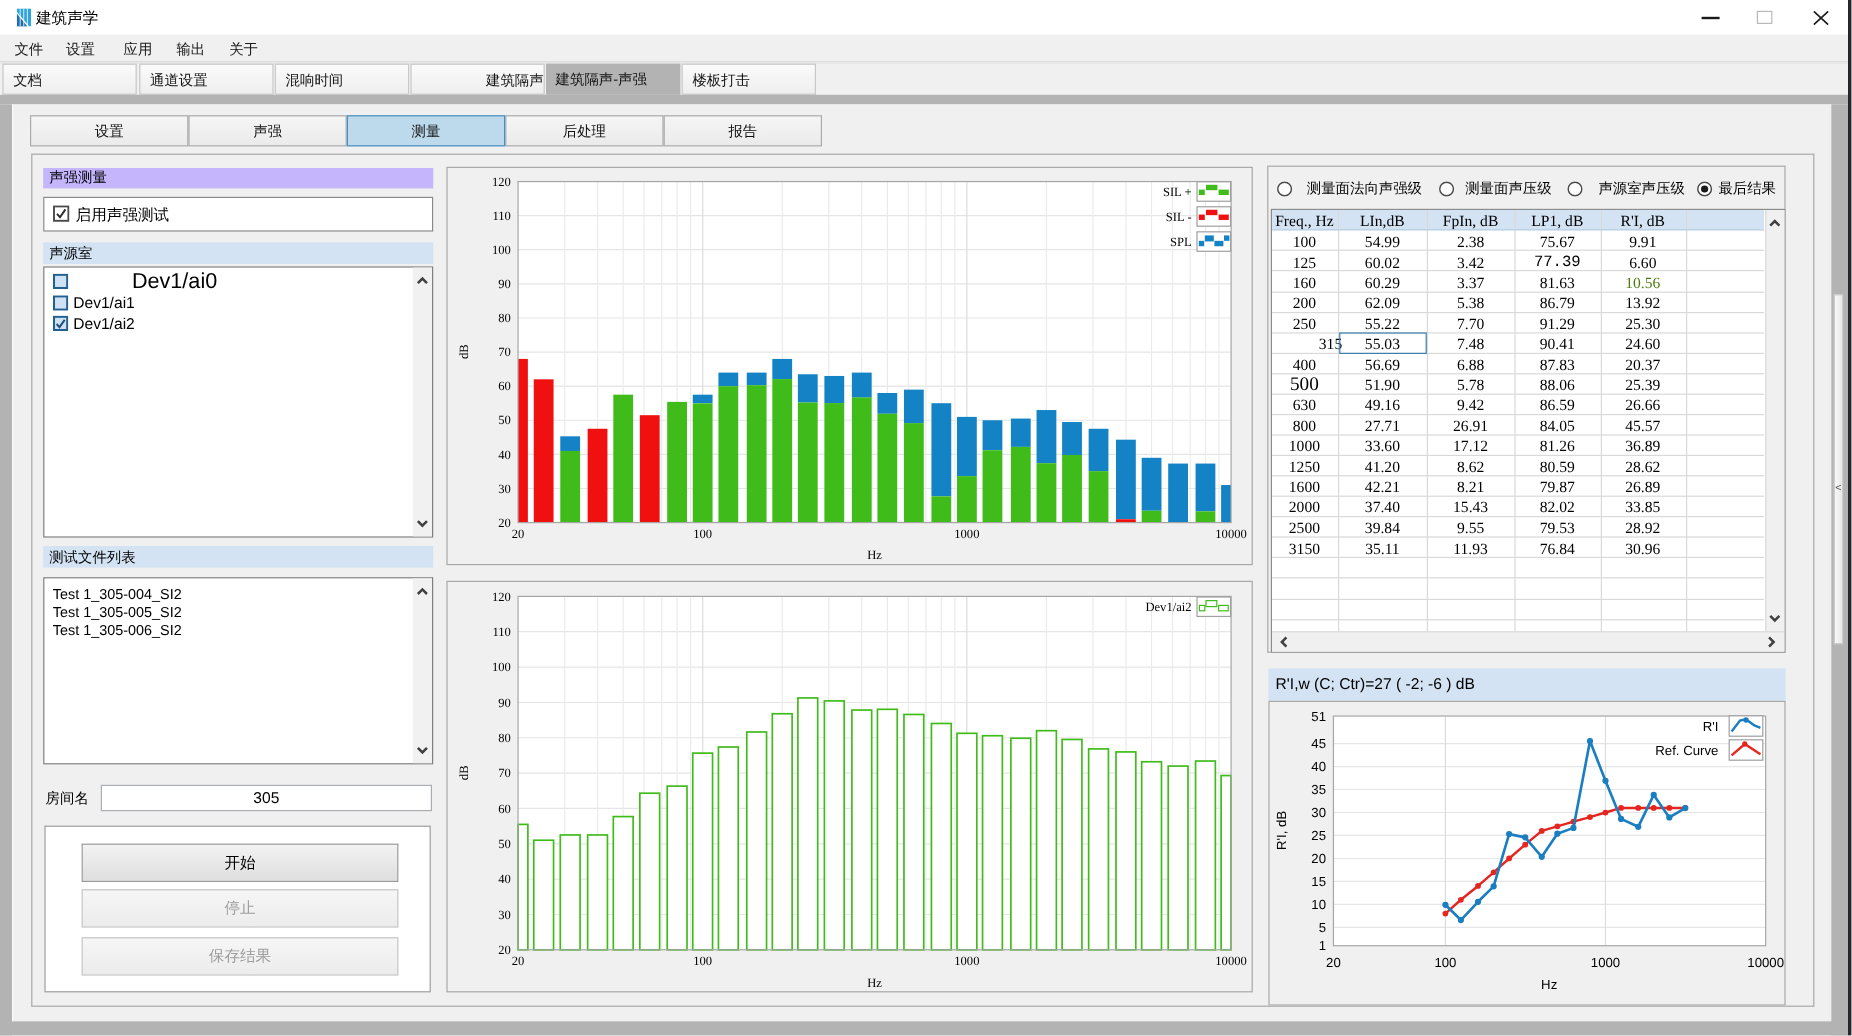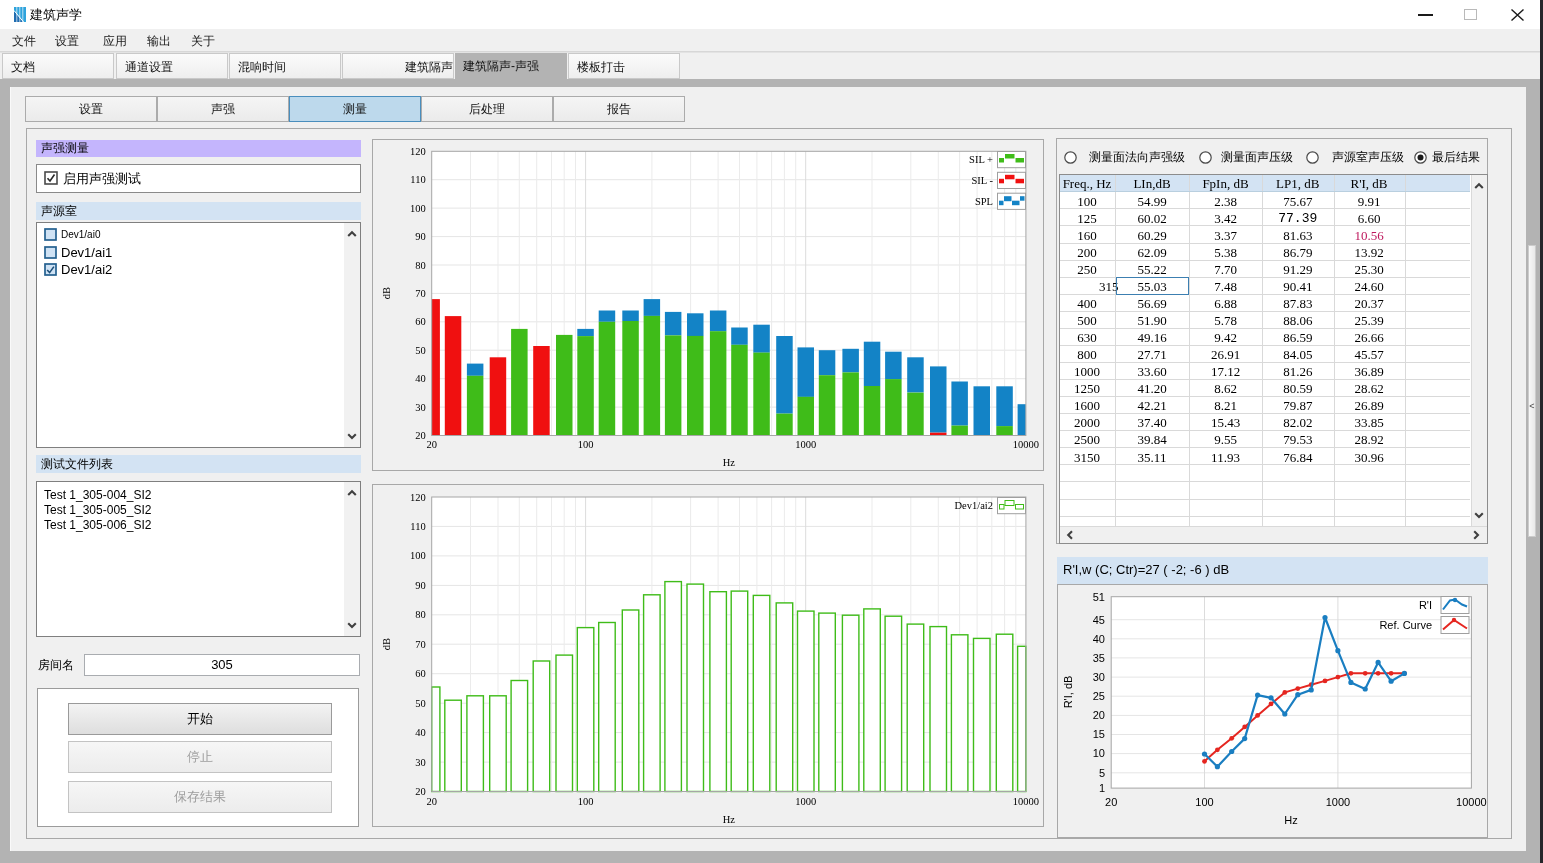--- a/index.html
+++ b/index.html
@@ -48,21 +48,21 @@
 <svg class="abs" style="left:44px;top:171px" width="14" height="14">
     <rect x="1" y="1" width="12" height="12" fill="#fff" stroke="#4a4a4a" stroke-width="1.6"></rect>
     <path d="M3.5,7.2 L6,10 L10.5,3.5" fill="none" stroke="#2a2a2a" stroke-width="1.6"></path>
   </svg>
 <div class="abs" style="left:63px;top:164px;width:200px;height:29px;font-size:13px;line-height:29px;">启用声强测试</div>
 <div class="abs" style="left:36px;top:202px;width:325px;height:18px;background:#d3e3f3;font-size:12px;line-height:18px;padding-left:5px;">声源室</div>
 <div class="abs" style="left:36px;top:222px;width:325px;height:226px;background:#fff;border:1px solid #7f7f7f;"></div>
 <svg class="abs" style="left:44px;top:228.0px" width="13" height="13">
     <rect x="1" y="1" width="11" height="11" fill="#cfe2f4" stroke="#24608f" stroke-width="1.7"></rect>
   </svg>
-<div class="abs" style="left:61px;top:226.0px;width:120px;height:17px;font-size:10px;line-height:17px;color:#000;">Dev1/ai0</div>
+<div class="abs" style="left:61px;top:226.0px;width:120px;height:17px;font-size:18px;line-height:17px;color:#000;text-align:right;">Dev1/ai0</div>
 <svg class="abs" style="left:44px;top:245.7px" width="13" height="13">
     <rect x="1" y="1" width="11" height="11" fill="#cfe2f4" stroke="#24608f" stroke-width="1.7"></rect>
   </svg>
 <div class="abs" style="left:61px;top:243.7px;width:120px;height:17px;font-size:13px;line-height:17px;color:#000;">Dev1/ai1</div>
 <svg class="abs" style="left:44px;top:263.4px" width="13" height="13">
     <rect x="1" y="1" width="11" height="11" fill="#cfe2f4" stroke="#24608f" stroke-width="1.7"></rect>
     <path d="M3.2,7 L5.6,9.6 L9.9,3.6" fill="none" stroke="#1d4f78" stroke-width="1.6"></path>
   </svg>
 <div class="abs" style="left:61px;top:261.4px;width:120px;height:17px;font-size:13px;line-height:17px;color:#000;">Dev1/ai2</div>
 <div class="abs" style="left:344px;top:223px;width:16px;height:224px;background:#f1f1f1;"></div>
@@ -338,21 +338,21 @@
 <div class="abs" style="left:1059px;top:209.57px;width:56px;height:17.07px;font-family:'Liberation Serif',serif;font-size:13px;line-height:17px;text-align:center;color:#000;">125</div>
 <div class="abs" style="left:1115px;top:209.57px;width:74px;height:17.07px;font-family:'Liberation Serif',serif;font-size:13px;line-height:17px;text-align:center;color:#000;">60.02</div>
 <div class="abs" style="left:1189px;top:209.57px;width:73px;height:17.07px;font-family:'Liberation Serif',serif;font-size:13px;line-height:17px;text-align:center;color:#000;">3.42</div>
 <div class="abs" style="left:1262px;top:209.57px;width:71.5px;height:17.07px;font-family:Liberation Mono, monospace;font-size:13px;line-height:17px;text-align:center;color:#000;">77.39</div>
 <div class="abs" style="left:1333.5px;top:209.57px;width:71.0px;height:17.07px;font-family:'Liberation Serif',serif;font-size:13px;line-height:17px;text-align:center;color:#000;">6.60</div>
 <div class="abs" style="left:1060px;top:225.44px;width:410px;height:1px;background:#d9d9d9;"></div>
 <div class="abs" style="left:1059px;top:226.64px;width:56px;height:17.07px;font-family:'Liberation Serif',serif;font-size:13px;line-height:17px;text-align:center;color:#000;">160</div>
 <div class="abs" style="left:1115px;top:226.64px;width:74px;height:17.07px;font-family:'Liberation Serif',serif;font-size:13px;line-height:17px;text-align:center;color:#000;">60.29</div>
 <div class="abs" style="left:1189px;top:226.64px;width:73px;height:17.07px;font-family:'Liberation Serif',serif;font-size:13px;line-height:17px;text-align:center;color:#000;">3.37</div>
 <div class="abs" style="left:1262px;top:226.64px;width:71.5px;height:17.07px;font-family:'Liberation Serif',serif;font-size:13px;line-height:17px;text-align:center;color:#000;">81.63</div>
-<div class="abs" style="left:1333.5px;top:226.64px;width:71.0px;height:17.07px;font-family:'Liberation Serif',serif;font-size:13px;line-height:17px;text-align:center;color:#be185d;">10.56</div>
+<div class="abs" style="left:1333.5px;top:226.64px;width:71.0px;height:17.07px;font-family:'Liberation Serif',serif;font-size:13px;line-height:17px;text-align:center;color:#4d7c0f;">10.56</div>
 <div class="abs" style="left:1060px;top:242.51px;width:410px;height:1px;background:#d9d9d9;"></div>
 <div class="abs" style="left:1059px;top:243.71px;width:56px;height:17.07px;font-family:'Liberation Serif',serif;font-size:13px;line-height:17px;text-align:center;color:#000;">200</div>
 <div class="abs" style="left:1115px;top:243.71px;width:74px;height:17.07px;font-family:'Liberation Serif',serif;font-size:13px;line-height:17px;text-align:center;color:#000;">62.09</div>
 <div class="abs" style="left:1189px;top:243.71px;width:73px;height:17.07px;font-family:'Liberation Serif',serif;font-size:13px;line-height:17px;text-align:center;color:#000;">5.38</div>
 <div class="abs" style="left:1262px;top:243.71px;width:71.5px;height:17.07px;font-family:'Liberation Serif',serif;font-size:13px;line-height:17px;text-align:center;color:#000;">86.79</div>
 <div class="abs" style="left:1333.5px;top:243.71px;width:71.0px;height:17.07px;font-family:'Liberation Serif',serif;font-size:13px;line-height:17px;text-align:center;color:#000;">13.92</div>
 <div class="abs" style="left:1060px;top:259.58000000000004px;width:410px;height:1px;background:#d9d9d9;"></div>
 <div class="abs" style="left:1059px;top:260.78000000000003px;width:56px;height:17.07px;font-family:'Liberation Serif',serif;font-size:13px;line-height:17px;text-align:center;color:#000;">250</div>
 <div class="abs" style="left:1115px;top:260.78000000000003px;width:74px;height:17.07px;font-family:'Liberation Serif',serif;font-size:13px;line-height:17px;text-align:center;color:#000;">55.22</div>
 <div class="abs" style="left:1189px;top:260.78000000000003px;width:73px;height:17.07px;font-family:'Liberation Serif',serif;font-size:13px;line-height:17px;text-align:center;color:#000;">7.70</div>
@@ -364,21 +364,21 @@
 <div class="abs" style="left:1189px;top:277.84999999999997px;width:73px;height:17.07px;font-family:'Liberation Serif',serif;font-size:13px;line-height:17px;text-align:center;color:#000;">7.48</div>
 <div class="abs" style="left:1262px;top:277.84999999999997px;width:71.5px;height:17.07px;font-family:'Liberation Serif',serif;font-size:13px;line-height:17px;text-align:center;color:#000;">90.41</div>
 <div class="abs" style="left:1333.5px;top:277.84999999999997px;width:71.0px;height:17.07px;font-family:'Liberation Serif',serif;font-size:13px;line-height:17px;text-align:center;color:#000;">24.60</div>
 <div class="abs" style="left:1060px;top:293.71999999999997px;width:410px;height:1px;background:#d9d9d9;"></div>
 <div class="abs" style="left:1059px;top:294.92px;width:56px;height:17.07px;font-family:'Liberation Serif',serif;font-size:13px;line-height:17px;text-align:center;color:#000;">400</div>
 <div class="abs" style="left:1115px;top:294.92px;width:74px;height:17.07px;font-family:'Liberation Serif',serif;font-size:13px;line-height:17px;text-align:center;color:#000;">56.69</div>
 <div class="abs" style="left:1189px;top:294.92px;width:73px;height:17.07px;font-family:'Liberation Serif',serif;font-size:13px;line-height:17px;text-align:center;color:#000;">6.88</div>
 <div class="abs" style="left:1262px;top:294.92px;width:71.5px;height:17.07px;font-family:'Liberation Serif',serif;font-size:13px;line-height:17px;text-align:center;color:#000;">87.83</div>
 <div class="abs" style="left:1333.5px;top:294.92px;width:71.0px;height:17.07px;font-family:'Liberation Serif',serif;font-size:13px;line-height:17px;text-align:center;color:#000;">20.37</div>
 <div class="abs" style="left:1060px;top:310.79px;width:410px;height:1px;background:#d9d9d9;"></div>
-<div class="abs" style="left:1059px;top:311.99px;width:56px;height:17.07px;font-family:'Liberation Serif',serif;font-size:13px;line-height:17px;text-align:center;color:#000;">500</div>
+<div class="abs" style="left:1059px;top:311.99px;width:56px;height:17.07px;font-family:'Liberation Serif',serif;font-size:16px;line-height:17px;text-align:center;color:#000;">500</div>
 <div class="abs" style="left:1115px;top:311.99px;width:74px;height:17.07px;font-family:'Liberation Serif',serif;font-size:13px;line-height:17px;text-align:center;color:#000;">51.90</div>
 <div class="abs" style="left:1189px;top:311.99px;width:73px;height:17.07px;font-family:'Liberation Serif',serif;font-size:13px;line-height:17px;text-align:center;color:#000;">5.78</div>
 <div class="abs" style="left:1262px;top:311.99px;width:71.5px;height:17.07px;font-family:'Liberation Serif',serif;font-size:13px;line-height:17px;text-align:center;color:#000;">88.06</div>
 <div class="abs" style="left:1333.5px;top:311.99px;width:71.0px;height:17.07px;font-family:'Liberation Serif',serif;font-size:13px;line-height:17px;text-align:center;color:#000;">25.39</div>
 <div class="abs" style="left:1060px;top:327.86px;width:410px;height:1px;background:#d9d9d9;"></div>
 <div class="abs" style="left:1059px;top:329.06px;width:56px;height:17.07px;font-family:'Liberation Serif',serif;font-size:13px;line-height:17px;text-align:center;color:#000;">630</div>
 <div class="abs" style="left:1115px;top:329.06px;width:74px;height:17.07px;font-family:'Liberation Serif',serif;font-size:13px;line-height:17px;text-align:center;color:#000;">49.16</div>
 <div class="abs" style="left:1189px;top:329.06px;width:73px;height:17.07px;font-family:'Liberation Serif',serif;font-size:13px;line-height:17px;text-align:center;color:#000;">9.42</div>
 <div class="abs" style="left:1262px;top:329.06px;width:71.5px;height:17.07px;font-family:'Liberation Serif',serif;font-size:13px;line-height:17px;text-align:center;color:#000;">86.59</div>
 <div class="abs" style="left:1333.5px;top:329.06px;width:71.0px;height:17.07px;font-family:'Liberation Serif',serif;font-size:13px;line-height:17px;text-align:center;color:#000;">26.66</div>

